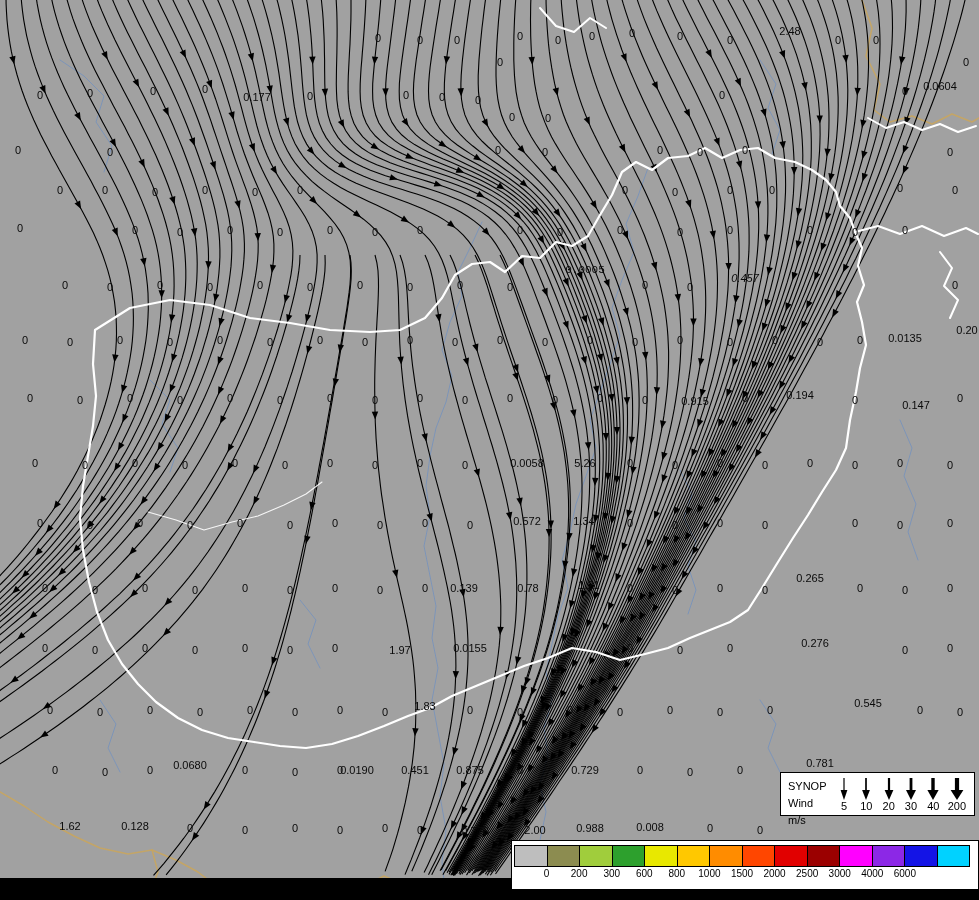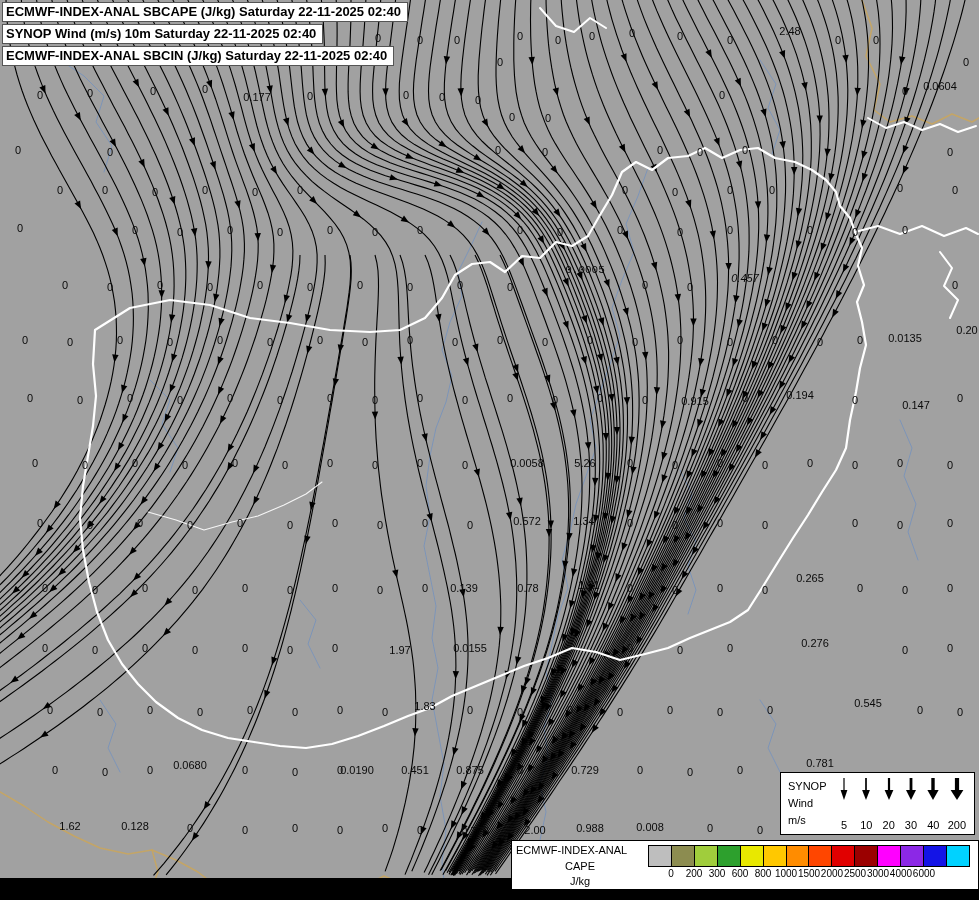--- a/index.html
+++ b/index.html
@@ -16,21 +16,21 @@
   }
   .titles{
     position:absolute;top:2px;left:2px;z-index:6;
     display:flex;flex-direction:column;gap:2px;align-items:flex-start;
   }
   .title-line{
     background:#ffffff;border:1px solid #555;color:#000;
     font-size:13px;font-weight:700;padding:1px 6px 2px 3px;white-space:nowrap;
   }
   .wind-legend{
-    position:absolute;left:780px;top:772px;width:195px;height:63px;z-index:5;
+    position:absolute;left:780px;top:772px;width:195px;height:44px;z-index:5;
     background:#ffffff;border:1px solid #000;box-sizing:border-box;
     display:flex;
   }
   .wl-left{width:48px;padding:5px 0 0 7px;font-size:11px;line-height:1.55;color:#000;}
   .wl-cols{flex:1;display:flex;justify-content:space-between;padding:4px 8px 3px 0;}
   .wl-col{display:flex;flex-direction:column;align-items:center;justify-content:space-between;font-size:11px;color:#000;}
   .cape-legend{
     position:absolute;left:511px;top:840px;width:468px;height:50px;z-index:5;
     background:#ffffff;border:1px solid #000;box-sizing:border-box;
     display:flex;
@@ -777,25 +777,20 @@
       <span class="map-label" style="left: 190px; top: 828px;">0</span>
       <span class="map-label" style="left: 245px; top: 830px;">0</span>
       <span class="map-label" style="left: 295px; top: 828px;">0</span>
       <span class="map-label" style="left: 340px; top: 830px;">0</span>
       <span class="map-label" style="left: 385px; top: 828px;">0</span>
       <span class="map-label" style="left: 420px; top: 830px;">0</span>
       <span class="map-label" style="left: 710px; top: 828px;">0</span>
       <span class="map-label" style="left: 760px; top: 830px;">0</span>
     </div>
 
-  <div class="titles">
-    <div class="title-line">ECMWF-INDEX-ANAL SBCAPE (J/kg) Saturday 22-11-2025 02:40</div>
-    <div class="title-line">SYNOP Wind (m/s) 10m Saturday 22-11-2025 02:40</div>
-    <div class="title-line">ECMWF-INDEX-ANAL SBCIN (J/kg) Saturday 22-11-2025 02:40</div>
-  </div>
 
   <div class="wind-legend">
     <div class="wl-left">
       <div>SYNOP</div>
       <div>Wind</div>
       <div>m/s</div>
     </div>
     <div class="wl-cols" id="wl-cols">
         <div class="wl-col">
           <svg width="16" height="24">
@@ -836,25 +831,20 @@
           <svg width="16" height="24">
             <line x1="8" y1="1" x2="8" y2="15" stroke="#000" stroke-width="4.2"></line>
             <polygon points="8,23 1.5999999999999996,13 14.4,13" fill="#000"></polygon>
           </svg>
           <div>200</div>
         </div>
       </div>
   </div>
 
   <div class="cape-legend">
-    <div class="cl-left">
-      <div class="l1">ECMWF-INDEX-ANAL</div>
-      <div>CAPE</div>
-      <div>J/kg</div>
-    </div>
     <div class="cl-right">
       <div class="cl-bar" id="cl-bar">
           <div class="cl-cell" style="background: rgb(190, 190, 190);"></div>
           <div class="cl-cell" style="background: rgb(140, 140, 80);"></div>
           <div class="cl-cell" style="background: rgb(160, 205, 60);"></div>
           <div class="cl-cell" style="background: rgb(45, 160, 45);"></div>
           <div class="cl-cell" style="background: rgb(232, 232, 0);"></div>
           <div class="cl-cell" style="background: rgb(255, 200, 0);"></div>
           <div class="cl-cell" style="background: rgb(255, 140, 0);"></div>
           <div class="cl-cell" style="background: rgb(255, 70, 0);"></div>

